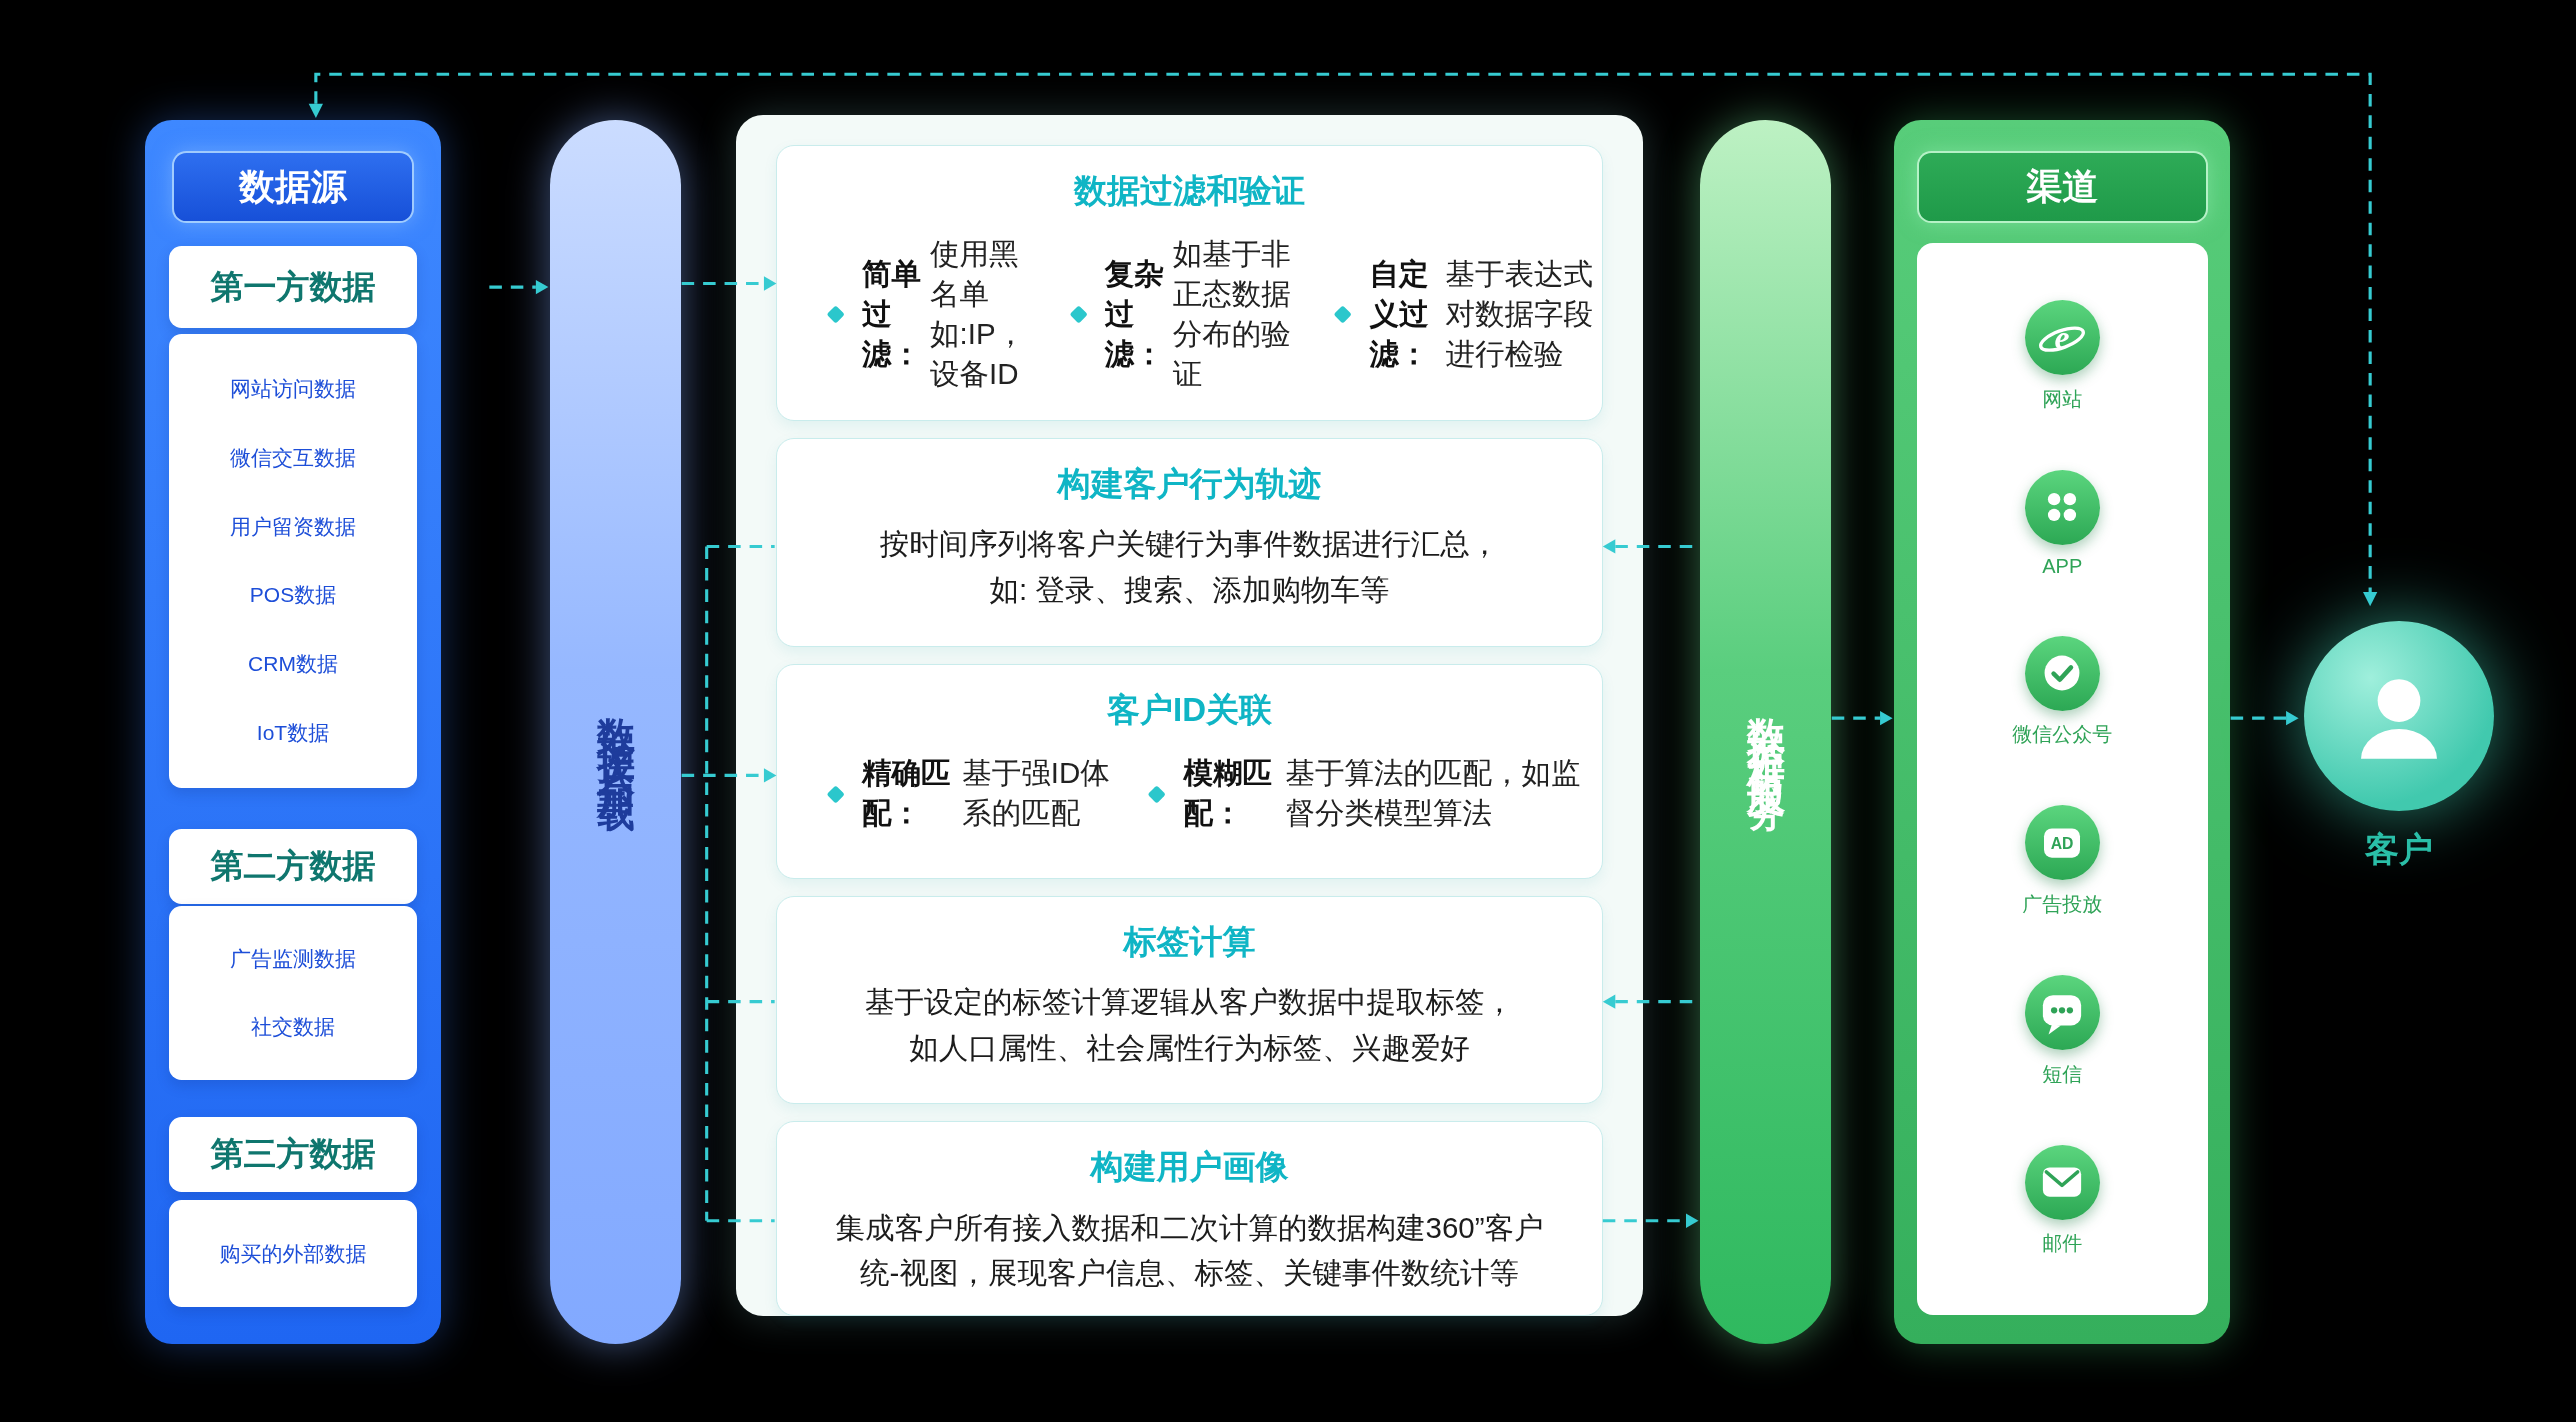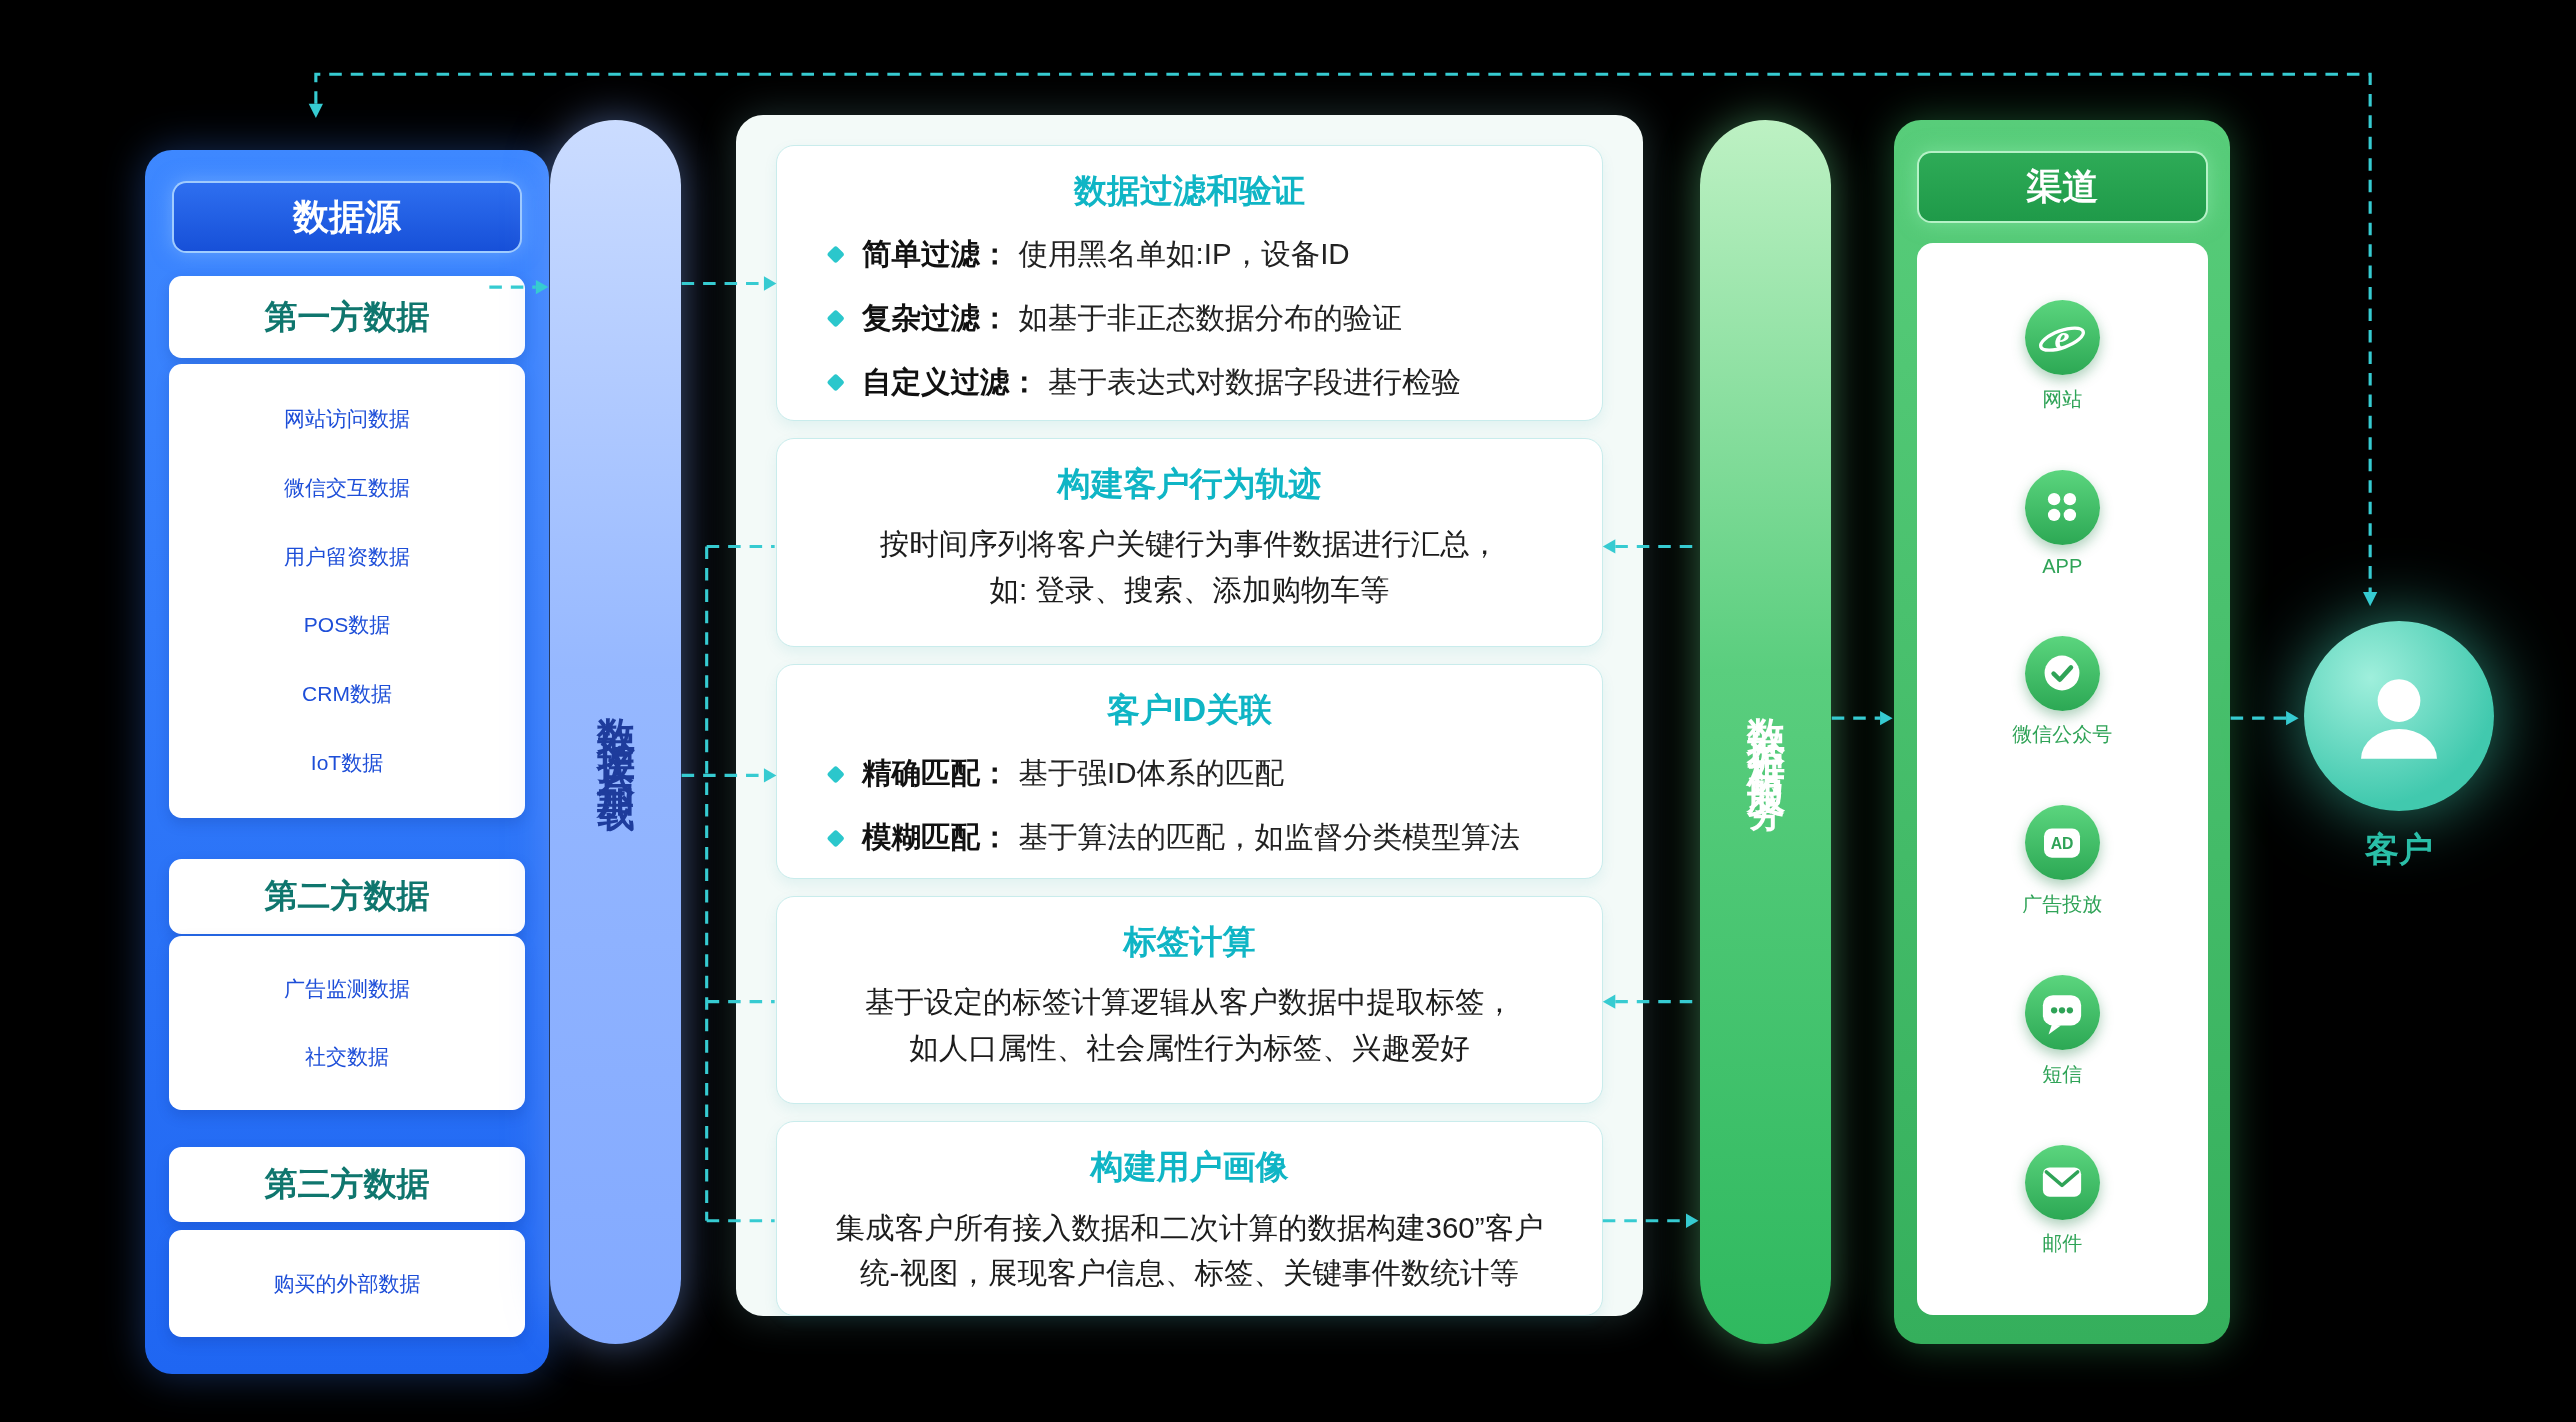--- a/index.html
+++ b/index.html
@@ -5,23 +5,23 @@
   html,body{margin:0;padding:0;background:#000;overflow:hidden;}
   body{font-family:"Liberation Sans","DejaVu Sans",sans-serif;}
   .canvas{position:relative;width:2576px;height:1422px;background:#000;}
 
   .arrows{position:absolute;left:0;top:0;pointer-events:none;z-index:5;}
 
   
   .panel{position:absolute;border-radius:27px;}
 
   
-  .panel.left{left:145px;top:120px;width:404px;height:1224px;
+  .panel.left{left:145px;top:120px;width:296px;height:1224px;
     background:linear-gradient(180deg,#3E88FF 0%,#1F66F2 100%);
-    box-shadow:0 0 41px rgba(60,130,255,.35);margin-top:30px;}
+    box-shadow:0 0 41px rgba(60,130,255,.35);}
   .pill{position:absolute;display:flex;align-items:center;justify-content:center;
     font-weight:bold;font-size:36px;color:#fff;border-radius:14.3px;}
   .pill.blue{left:27px;right:27px;top:31px;height:68px;
     background:linear-gradient(180deg,#2E6FF0 0%,#1750D8 100%);
     border:2.7px solid rgba(168,210,255,.95);box-shadow:0 0 19.7px rgba(140,190,255,.55);}
   .sec-header{position:absolute;left:24px;right:24px;display:flex;align-items:center;justify-content:center;
     background:#fff;border-radius:12.5px;color:#0f766e;font-weight:bold;font-size:33px;
     box-shadow:0 5.4px 12.5px rgba(10,40,120,.18);}
   .sec-card{position:absolute;left:24px;right:24px;background:#fff;border-radius:12.5px;
     display:flex;flex-direction:column;justify-content:space-evenly;align-items:center;
@@ -42,21 +42,21 @@
   .blue-bar .vtext{color:#1E3C9C;}
   .green-bar .vtext{color:#fff;}
 
   
   .panel.center{left:736px;top:115px;width:907px;height:1201px;
     background:#F3FAF8;box-shadow:0 0 39px rgba(140,220,220,.22);
     padding:29.5px 40px 0;box-sizing:border-box;display:flex;flex-direction:column;gap:17px;}
   .pbox{background:#fff;border:1.8px solid #C9ECEC;border-radius:18px;
     box-shadow:0 5.4px 14.3px rgba(0,140,150,.08);box-sizing:border-box;}
   .ptitle{margin-top:23px;text-align:center;font-size:33px;font-weight:bold;color:#0FB5C5;}
-  .bullets{margin-top:21.5px;display:flex;flex-direction:column;gap:24px;padding-left:52px;}
+  .bullets{margin-top:21.5px;display:flex;flex-direction:row;gap:24px;padding-left:52px;}
   .brow{display:flex;align-items:center;font-size:29.5px;color:#222;}
   .diamond{width:13.4px;height:13.4px;background:#2BC7CC;border-radius:2.7px;
     transform:rotate(45deg);margin-right:19.7px;flex:0 0 auto;}
   .blabel{font-weight:bold;color:#111;margin-right:9px;}
   .pbody{margin-top:14.3px;text-align:center;font-size:29.5px;line-height:1.55;color:#1c1c1c;}
 
   
   .panel.right{left:1894px;top:120px;width:336px;height:1224px;
     background:linear-gradient(180deg,#58CD7A 0%,#35AF5C 100%);
     box-shadow:0 0 41px rgba(70,210,120,.35);}

